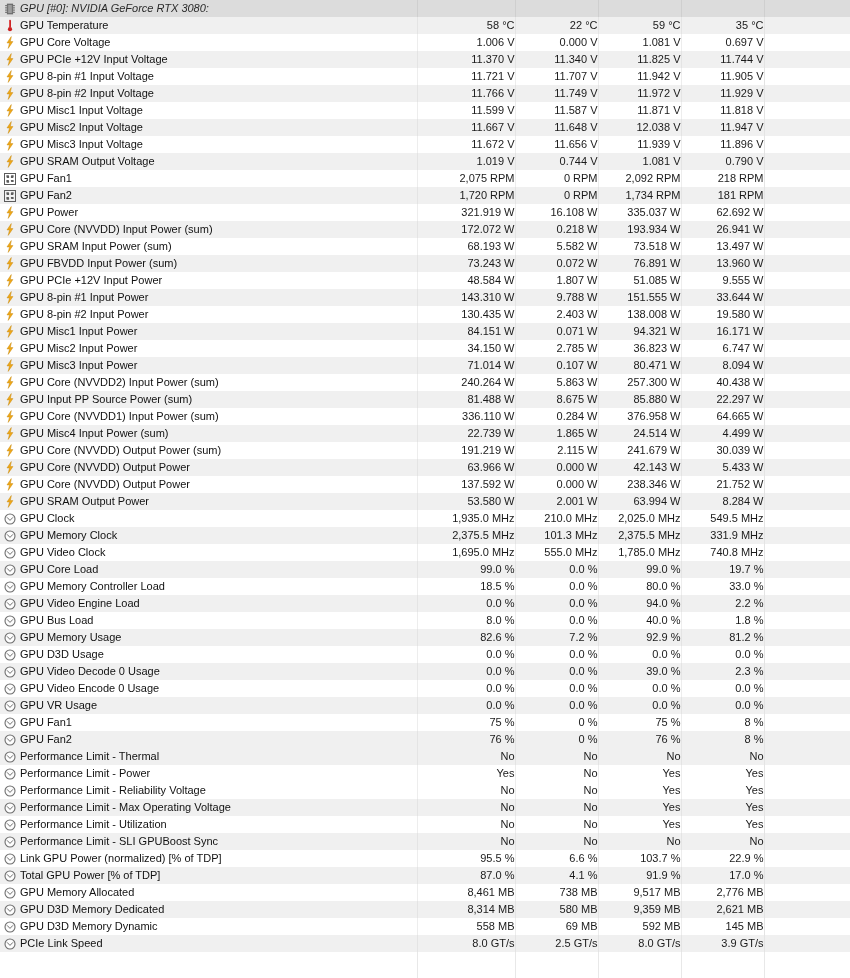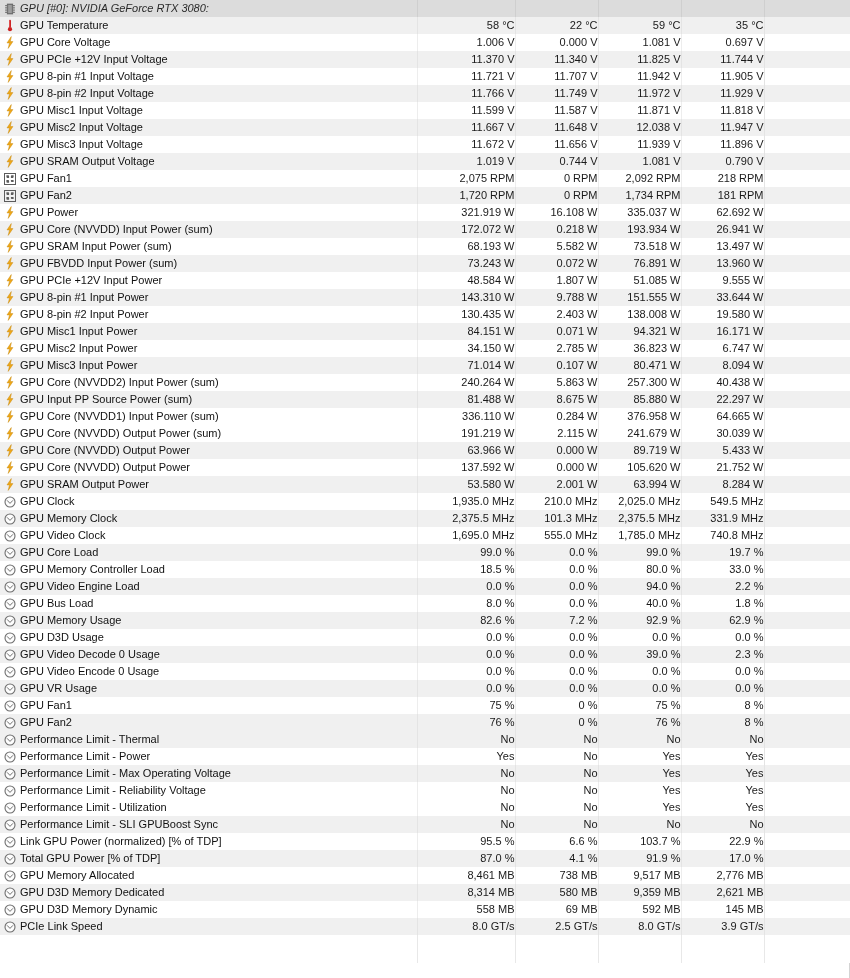--- a/index.html
+++ b/index.html
@@ -571,20 +571,37 @@
               </span>
               <span class="label-text">GPU Core (NVVDD1) Input Power (sum)</span>
             </div>
           </td>
           <td class="val">336.110 W</td>
           <td class="val">0.284 W</td>
           <td class="val">376.958 W</td>
           <td class="val">64.665 W</td>
           <td class="pad"></td>
         </tr>
+        <tr class="row odd">
+          <td class="label-cell">
+            <div class="label-inner">
+              <span class="icon-slot">
+                <svg class="ico ico-bolt" viewBox="0 0 12 13" xmlns="http://www.w3.org/2000/svg">
+                  <path d="M7.3 0.6 L3.0 6.9 L5.5 6.9 L4.2 12.4 L8.9 5.6 L6.3 5.6 Z" fill="#f0a818" stroke="#c98a10" stroke-width="0.5" stroke-linejoin="round"></path>
+                </svg>
+              </span>
+              <span class="label-text">GPU Misc4 Input Power (sum)</span>
+            </div>
+          </td>
+          <td class="val">22.739 W</td>
+          <td class="val">1.865 W</td>
+          <td class="val">24.514 W</td>
+          <td class="val">4.499 W</td>
+          <td class="pad"></td>
+        </tr>
         <tr class="row even">
           <td class="label-cell">
             <div class="label-inner">
               <span class="icon-slot">
                 <svg class="ico ico-bolt" viewBox="0 0 12 13" xmlns="http://www.w3.org/2000/svg">
                   <path d="M7.3 0.6 L3.0 6.9 L5.5 6.9 L4.2 12.4 L8.9 5.6 L6.3 5.6 Z" fill="#f0a818" stroke="#c98a10" stroke-width="0.5" stroke-linejoin="round"></path>
                 </svg>
               </span>
               <span class="label-text">GPU Core (NVVDD) Output Power (sum)</span>
             </div>
@@ -601,38 +618,38 @@
               <span class="icon-slot">
                 <svg class="ico ico-bolt" viewBox="0 0 12 13" xmlns="http://www.w3.org/2000/svg">
                   <path d="M7.3 0.6 L3.0 6.9 L5.5 6.9 L4.2 12.4 L8.9 5.6 L6.3 5.6 Z" fill="#f0a818" stroke="#c98a10" stroke-width="0.5" stroke-linejoin="round"></path>
                 </svg>
               </span>
               <span class="label-text">GPU Core (NVVDD) Output Power</span>
             </div>
           </td>
           <td class="val">63.966 W</td>
           <td class="val">0.000 W</td>
-          <td class="val">89.719 W</td>
+          <td class="val">42.143 W</td>
           <td class="val">5.433 W</td>
           <td class="pad"></td>
         </tr>
         <tr class="row even">
           <td class="label-cell">
             <div class="label-inner">
               <span class="icon-slot">
                 <svg class="ico ico-bolt" viewBox="0 0 12 13" xmlns="http://www.w3.org/2000/svg">
                   <path d="M7.3 0.6 L3.0 6.9 L5.5 6.9 L4.2 12.4 L8.9 5.6 L6.3 5.6 Z" fill="#f0a818" stroke="#c98a10" stroke-width="0.5" stroke-linejoin="round"></path>
                 </svg>
               </span>
               <span class="label-text">GPU Core (NVVDD) Output Power</span>
             </div>
           </td>
           <td class="val">137.592 W</td>
           <td class="val">0.000 W</td>
-          <td class="val">105.620 W</td>
+          <td class="val">238.346 W</td>
           <td class="val">21.752 W</td>
           <td class="pad"></td>
         </tr>
         <tr class="row odd">
           <td class="label-cell">
             <div class="label-inner">
               <span class="icon-slot">
                 <svg class="ico ico-bolt" viewBox="0 0 12 13" xmlns="http://www.w3.org/2000/svg">
                   <path d="M7.3 0.6 L3.0 6.9 L5.5 6.9 L4.2 12.4 L8.9 5.6 L6.3 5.6 Z" fill="#f0a818" stroke="#c98a10" stroke-width="0.5" stroke-linejoin="round"></path>
                 </svg>
@@ -780,21 +797,21 @@
                   <circle cx="6" cy="6" r="5" fill="#fdfdfd" stroke="#6e6e6e" stroke-width="1.1"></circle>
                   <path d="M3.3 4.6 L6 7.4 L8.7 4.6" fill="none" stroke="#6e6e6e" stroke-width="1" stroke-linecap="round" stroke-linejoin="round"></path>
                 </svg>
               </span>
               <span class="label-text">GPU Memory Usage</span>
             </div>
           </td>
           <td class="val">82.6 %</td>
           <td class="val">7.2 %</td>
           <td class="val">92.9 %</td>
-          <td class="val">62.9 %</td>
+          <td class="val">81.2 %</td>
           <td class="pad"></td>
         </tr>
         <tr class="row even">
           <td class="label-cell">
             <div class="label-inner">
               <span class="icon-slot">
                 <svg class="ico ico-gauge" viewBox="0 0 12 12" xmlns="http://www.w3.org/2000/svg">
                   <circle cx="6" cy="6" r="5" fill="#fdfdfd" stroke="#6e6e6e" stroke-width="1.1"></circle>
                   <path d="M3.3 4.6 L6 7.4 L8.7 4.6" fill="none" stroke="#6e6e6e" stroke-width="1" stroke-linecap="round" stroke-linejoin="round"></path>
                 </svg>
@@ -927,48 +944,48 @@
               </span>
               <span class="label-text">Performance Limit - Power</span>
             </div>
           </td>
           <td class="val">Yes</td>
           <td class="val">No</td>
           <td class="val">Yes</td>
           <td class="val">Yes</td>
           <td class="pad"></td>
         </tr>
-        <tr class="row odd">
-          <td class="label-cell">
-            <div class="label-inner">
-              <span class="icon-slot">
-                <svg class="ico ico-gauge" viewBox="0 0 12 12" xmlns="http://www.w3.org/2000/svg">
-                  <circle cx="6" cy="6" r="5" fill="#fdfdfd" stroke="#6e6e6e" stroke-width="1.1"></circle>
-                  <path d="M3.3 4.6 L6 7.4 L8.7 4.6" fill="none" stroke="#6e6e6e" stroke-width="1" stroke-linecap="round" stroke-linejoin="round"></path>
-                </svg>
-              </span>
-              <span class="label-text">Performance Limit - Max Operating Voltage</span>
+        <tr class="row even">
+          <td class="label-cell">
+            <div class="label-inner">
+              <span class="icon-slot">
+                <svg class="ico ico-gauge" viewBox="0 0 12 12" xmlns="http://www.w3.org/2000/svg">
+                  <circle cx="6" cy="6" r="5" fill="#fdfdfd" stroke="#6e6e6e" stroke-width="1.1"></circle>
+                  <path d="M3.3 4.6 L6 7.4 L8.7 4.6" fill="none" stroke="#6e6e6e" stroke-width="1" stroke-linecap="round" stroke-linejoin="round"></path>
+                </svg>
+              </span>
+              <span class="label-text">Performance Limit - Reliability Voltage</span>
             </div>
           </td>
           <td class="val">No</td>
           <td class="val">No</td>
           <td class="val">Yes</td>
           <td class="val">Yes</td>
           <td class="pad"></td>
         </tr>
-        <tr class="row even">
-          <td class="label-cell">
-            <div class="label-inner">
-              <span class="icon-slot">
-                <svg class="ico ico-gauge" viewBox="0 0 12 12" xmlns="http://www.w3.org/2000/svg">
-                  <circle cx="6" cy="6" r="5" fill="#fdfdfd" stroke="#6e6e6e" stroke-width="1.1"></circle>
-                  <path d="M3.3 4.6 L6 7.4 L8.7 4.6" fill="none" stroke="#6e6e6e" stroke-width="1" stroke-linecap="round" stroke-linejoin="round"></path>
-                </svg>
-              </span>
-              <span class="label-text">Performance Limit - Reliability Voltage</span>
+        <tr class="row odd">
+          <td class="label-cell">
+            <div class="label-inner">
+              <span class="icon-slot">
+                <svg class="ico ico-gauge" viewBox="0 0 12 12" xmlns="http://www.w3.org/2000/svg">
+                  <circle cx="6" cy="6" r="5" fill="#fdfdfd" stroke="#6e6e6e" stroke-width="1.1"></circle>
+                  <path d="M3.3 4.6 L6 7.4 L8.7 4.6" fill="none" stroke="#6e6e6e" stroke-width="1" stroke-linecap="round" stroke-linejoin="round"></path>
+                </svg>
+              </span>
+              <span class="label-text">Performance Limit - Max Operating Voltage</span>
             </div>
           </td>
           <td class="val">No</td>
           <td class="val">No</td>
           <td class="val">Yes</td>
           <td class="val">Yes</td>
           <td class="pad"></td>
         </tr>
         <tr class="row even">
           <td class="label-cell">

